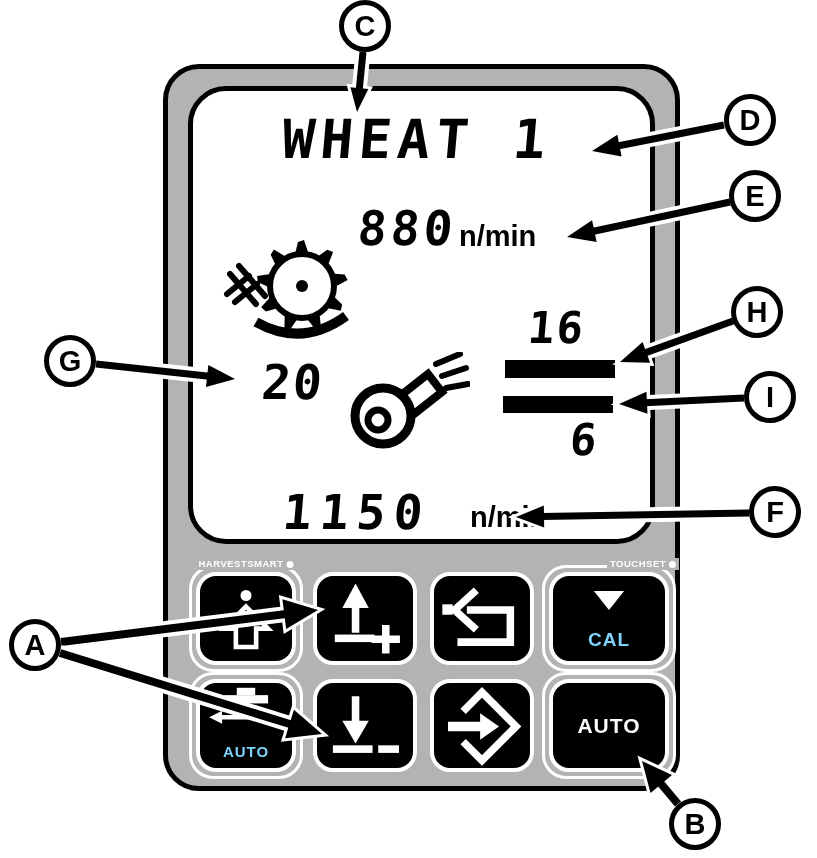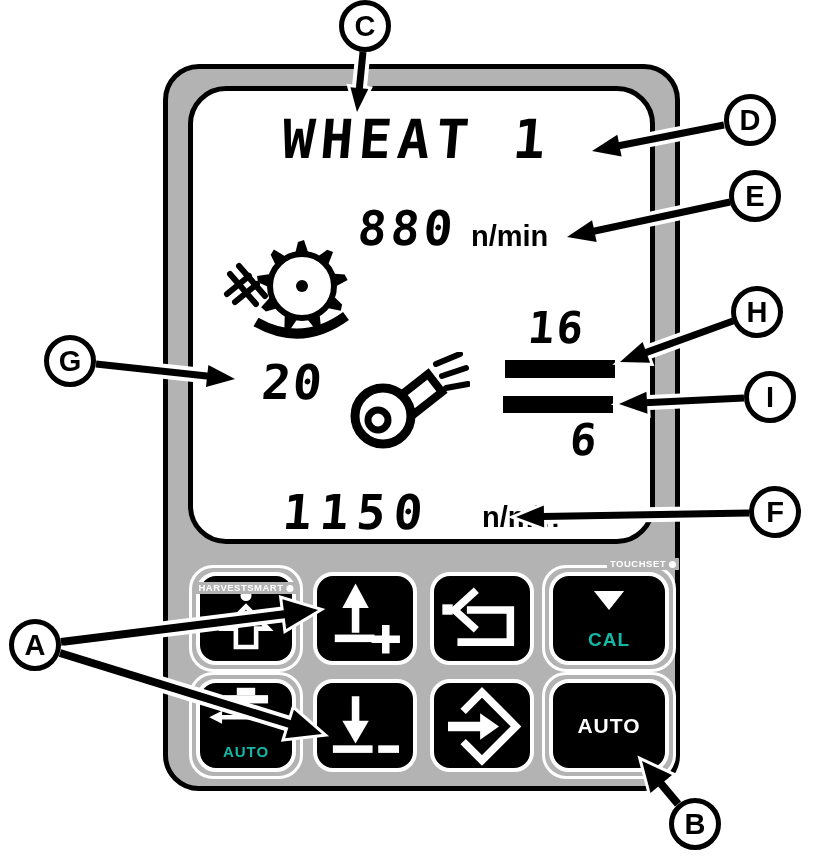--- a/index.html
+++ b/index.html
@@ -8,27 +8,27 @@
   .abs{position:absolute;}
   
   .device{position:absolute;left:163px;top:64px;width:517px;height:727px;
           background:#b3b3b3;border:5px solid #000;border-radius:36px;box-sizing:border-box;}
   .screen{position:absolute;left:188px;top:86px;width:467px;height:458px;
           background:#fff;border:5px solid #000;border-radius:38px;box-sizing:border-box;}
   
   .lcd{position:absolute;font-family:"DejaVu Sans Mono",monospace;font-weight:bold;color:#000;
        transform:skewX(-5deg);white-space:nowrap;line-height:1;}
   .unit{position:absolute;font-family:"Liberation Sans",sans-serif;font-weight:bold;color:#000;
-        white-space:nowrap;line-height:1;margin-left:12px;}
+        white-space:nowrap;line-height:1;}
   .bar{position:absolute;background:#000;}
   
   .btn{position:absolute;background:#000;border:4px solid #fff;border-radius:20px;
        box-sizing:border-box;overflow:hidden;}
   .btn svg{position:absolute;left:0;top:0;width:100%;height:100%;}
-  .btn .keytext{position:absolute;left:0;width:100%;text-align:center;color:#14b8a6;
+  .btn .keytext{position:absolute;left:0;width:100%;text-align:center;color:#7dd3fc;
        font-family:"Liberation Sans",sans-serif;font-weight:bold;letter-spacing:1px;}
   .group-outline{position:absolute;border:3px solid #fff;border-radius:24px;box-sizing:border-box;}
   .glabel{position:absolute;transform:translateX(-50%);display:flex;align-items:center;gap:3px;
           background:#b3b3b3;padding:0 3px;color:#fff;font-weight:bold;font-size:9.5px;
           letter-spacing:0.5px;z-index:6;line-height:12px;}
   .led{width:7px;height:7px;border-radius:50%;background:#fff;}
   
   .callout{position:absolute;width:52px;height:52px;border-radius:50%;border:5px solid #000;
            background:#fff;box-sizing:border-box;display:flex;align-items:center;justify-content:center;
            font-weight:bold;font-size:29px;color:#000;z-index:60;}
@@ -94,21 +94,21 @@
   <div class="lcd" style="left:570px;top:418px;font-size:44px;">6</div>
 
   <div class="lcd" style="left:283px;top:488px;font-size:48px;letter-spacing:8px;">1150</div>
   <div class="unit" style="left:470px;top:503px;font-size:29px;">n/min</div>
 
   <div class="group-outline" style="left:189px;top:565px;width:114px;height:107px;"></div>
   <div class="group-outline" style="left:189px;top:672px;width:114px;height:107px;"></div>
   <div class="group-outline" style="left:542px;top:565px;width:134px;height:107px;"></div>
   <div class="group-outline" style="left:542px;top:672px;width:134px;height:107px;"></div>
 
-  <div class="glabel" style="left:246px;top:582px;">
+  <div class="glabel" style="left:246px;top:558px;">
     <span>HARVESTSMART</span>
     <span class="led"></span>
   </div>
   <div class="glabel" style="left:643px;top:558px;">
     <span>TOUCHSET</span>
     <span class="led"></span>
   </div>
 
   <div class="btn" style="left:196px;top:572px;width:100px;height:93px;">
     <svg viewBox="0 0 100 90">

